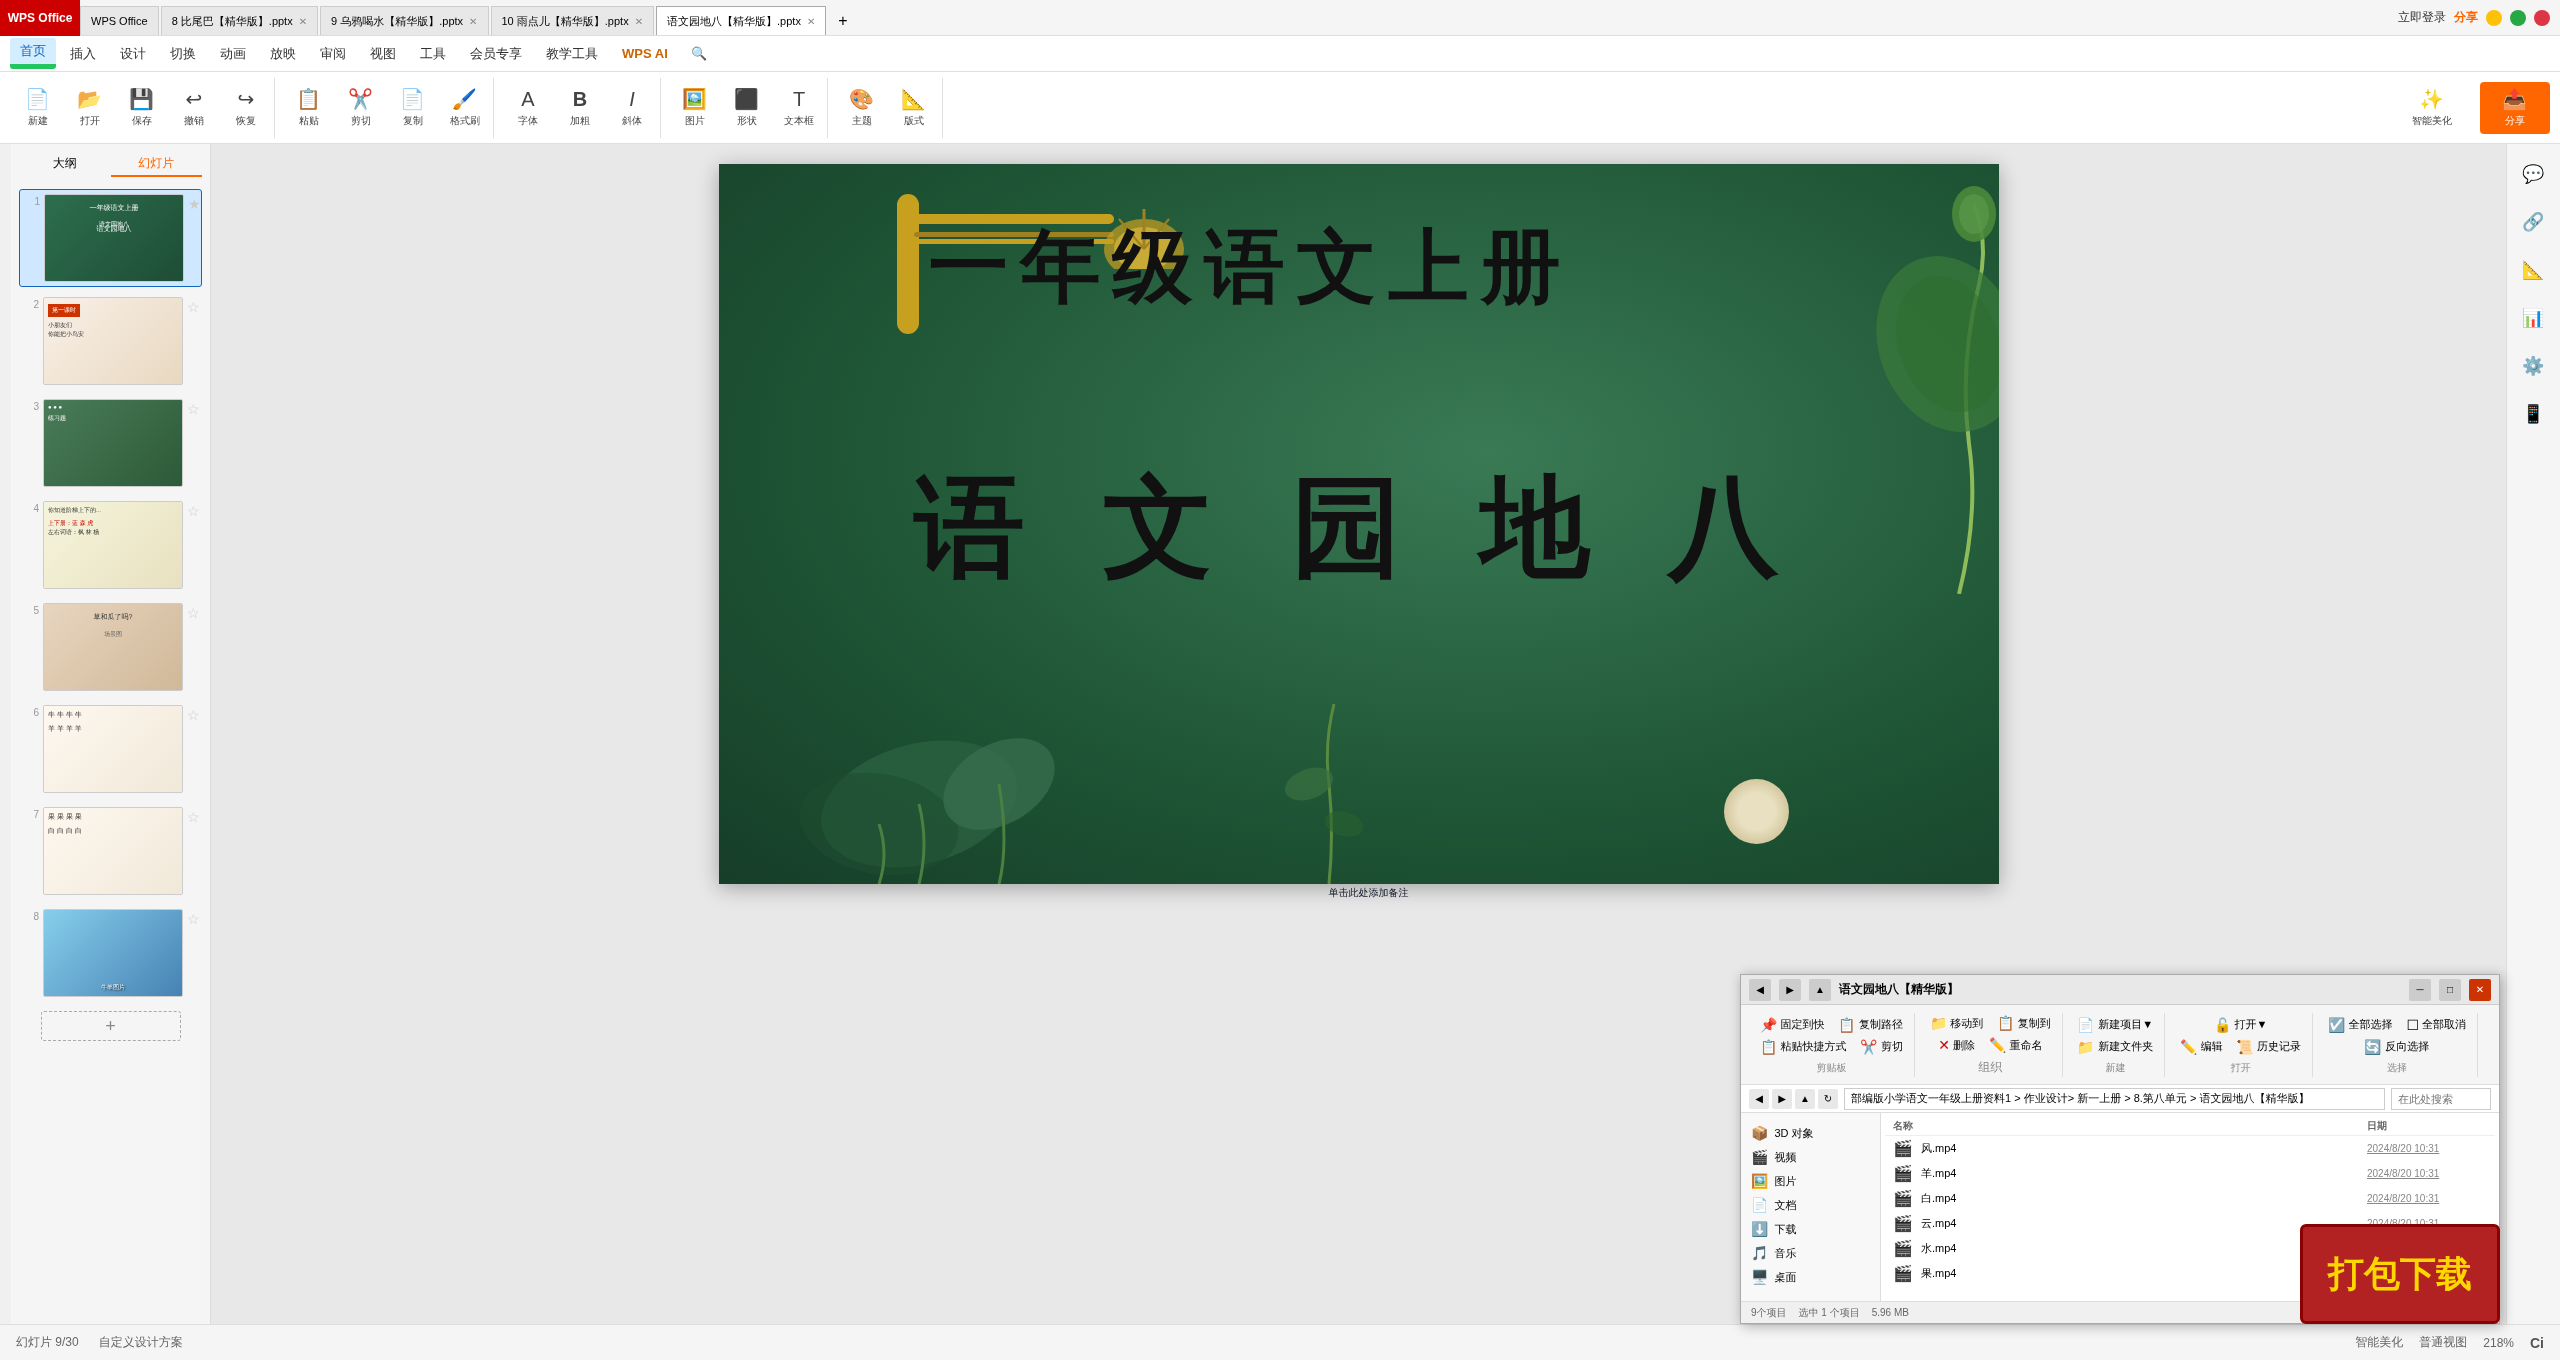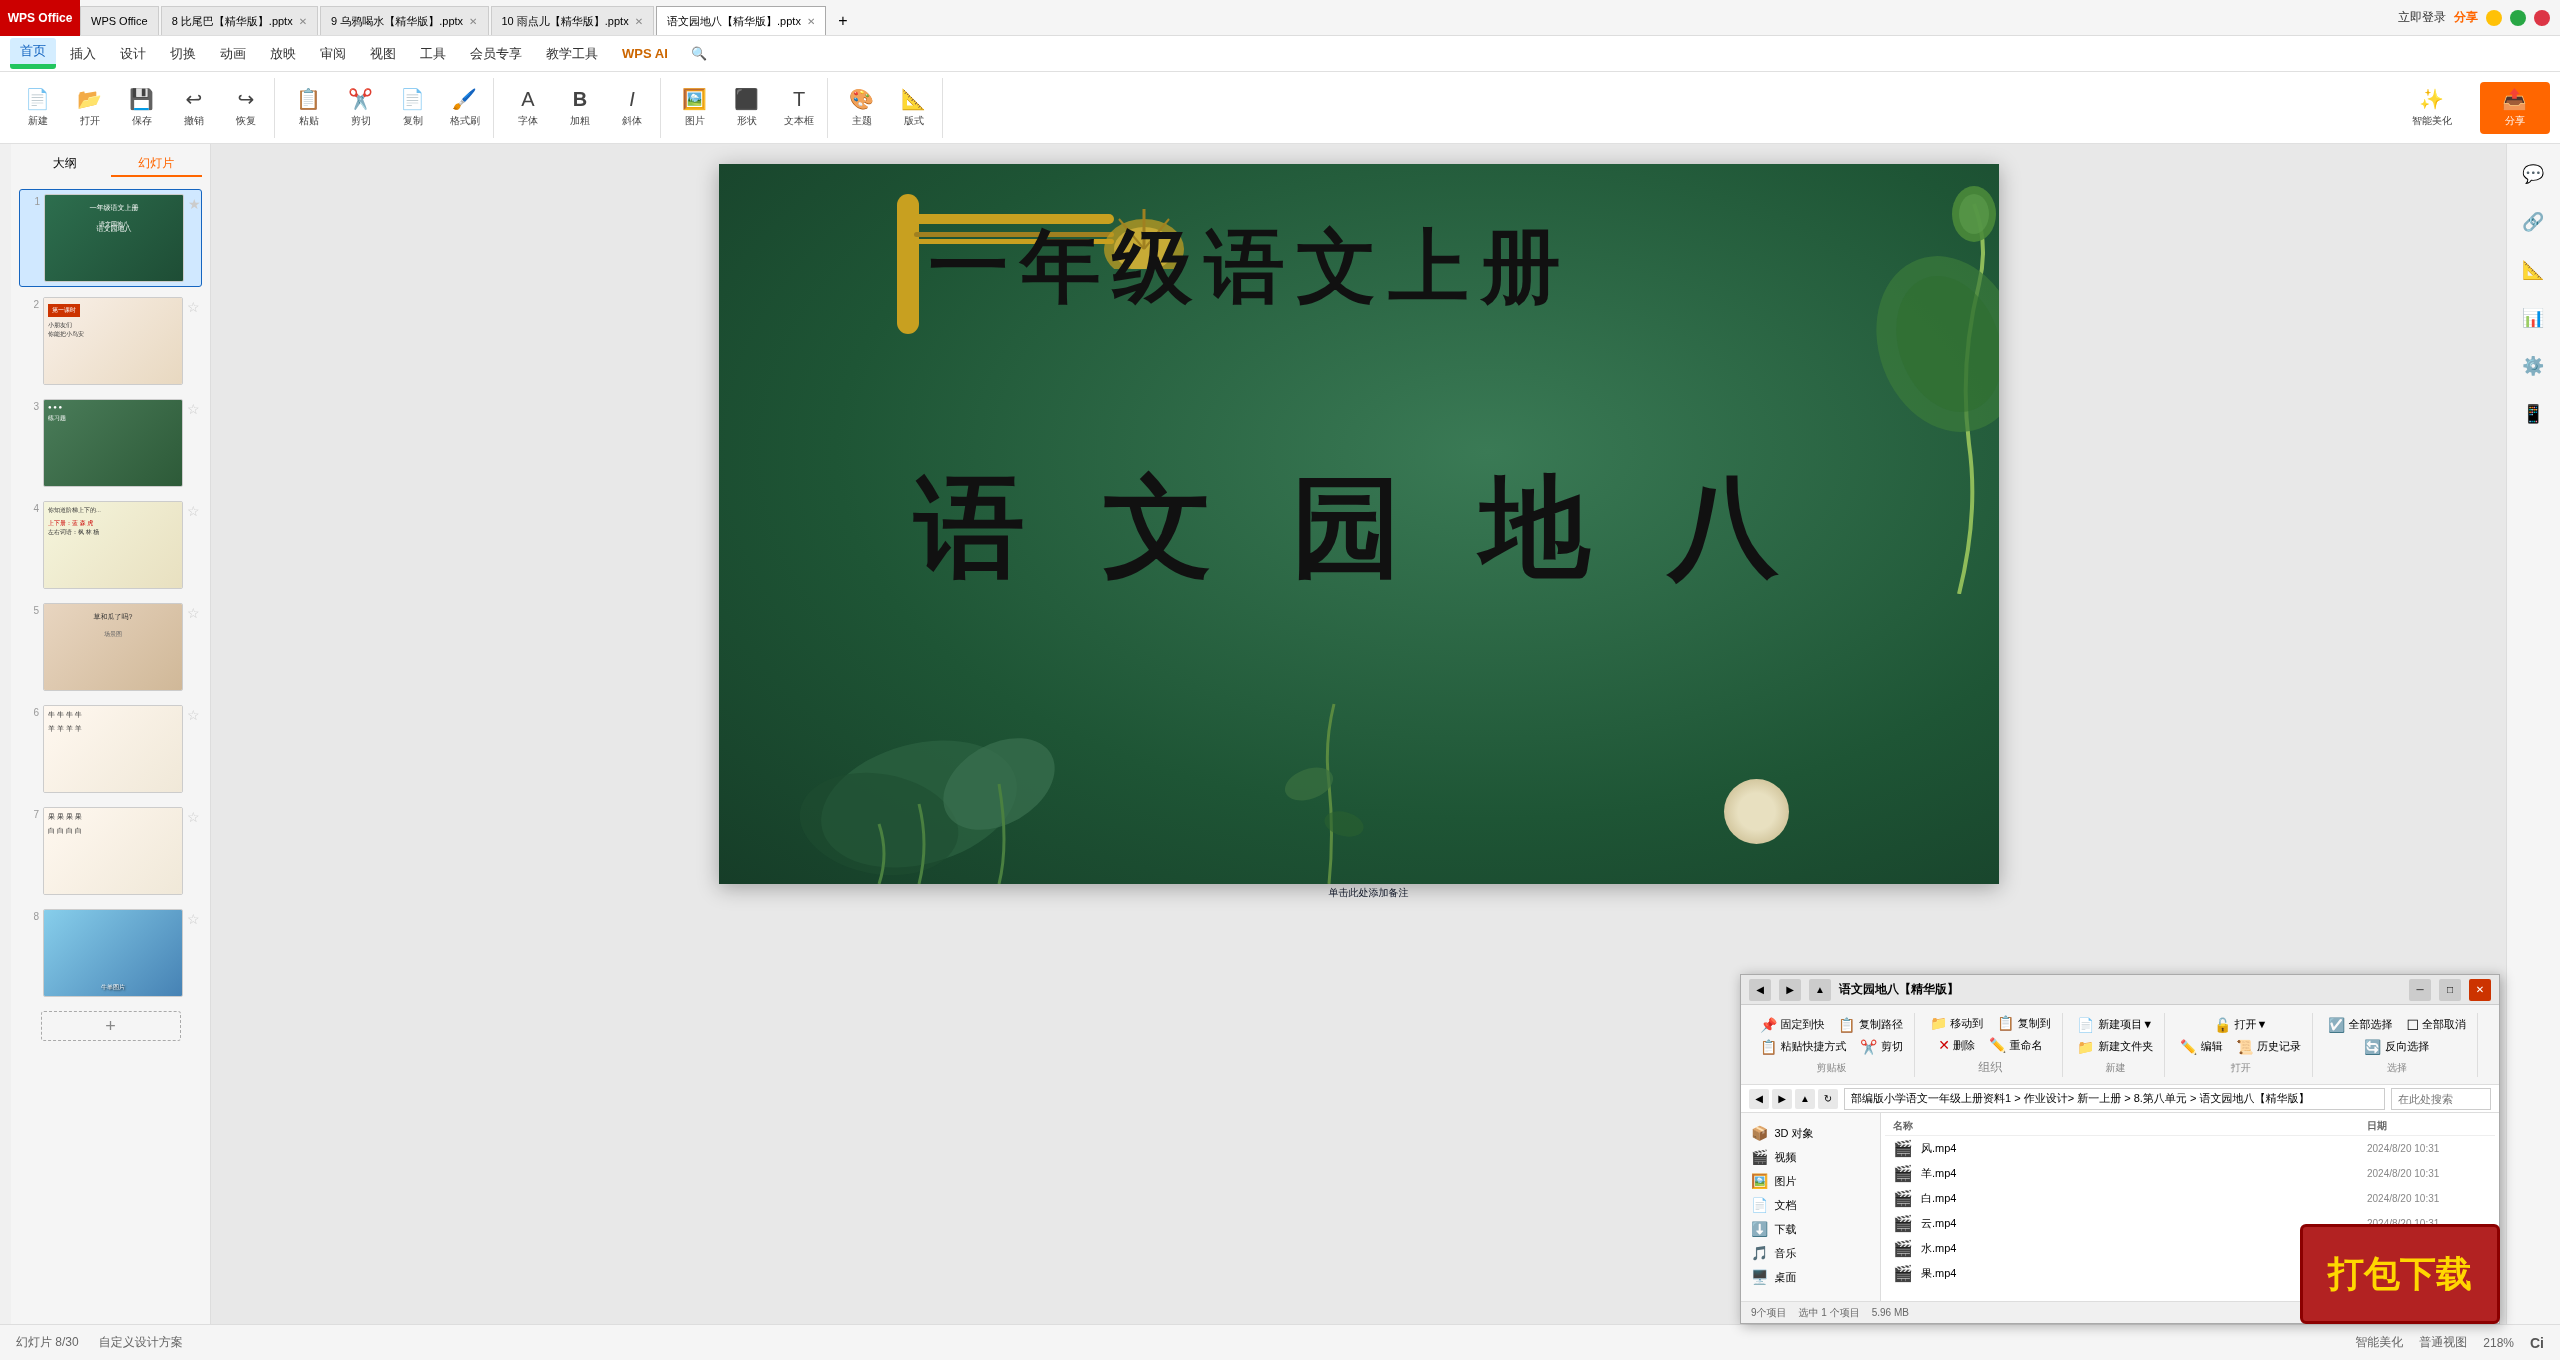--- a/index.html
+++ b/index.html
@@ -475,21 +475,21 @@
     .fe-file-row {
       display: flex;
       align-items: center;
       padding: 3px 8px;
       font-size: 11px;
       cursor: pointer;
       gap: 8px;
     }
     .fe-file-icon { font-size: 16px; }
     .fe-file-name { flex: 1; }
-    .fe-file-date { color: #888; font-size: 10px; min-width: 120px; }
+    .fe-file-date { color: #888; font-size: 10px; min-width: 120px; text-decoration: underline; }
 
     
     #promo-banner {
       position: fixed;
       right: 60px;
       bottom: 36px;
       width: 200px;
       height: 100px;
       background: #b22222;
       border: 3px solid #8b0000;
@@ -1019,21 +1019,21 @@
     <span>选中 1 个项目</span>
     <span>5.96 MB</span>
   </div>
 </div>
 
 <div id="promo-banner">
   <div class="promo-text">打包下载</div>
 </div>
 
 <div id="status-bar">
-  <span>幻灯片 8/30</span>
+  <span>幻灯片 9/30</span>
   <span>自定义设计方案</span>
   <div class="status-right">
     <span>智能美化</span>
     <span>普通视图</span>
     <span>218%</span>
     <span style="font-size:14px;font-weight:bold;color:#555;">Ci</span>
   </div>
 </div>
 
 </body></html>

